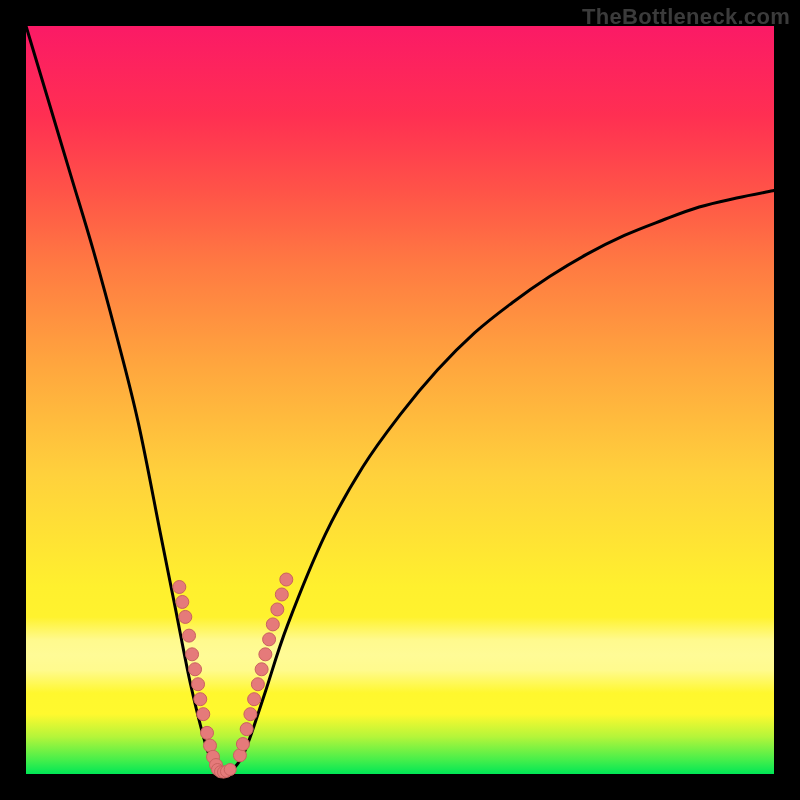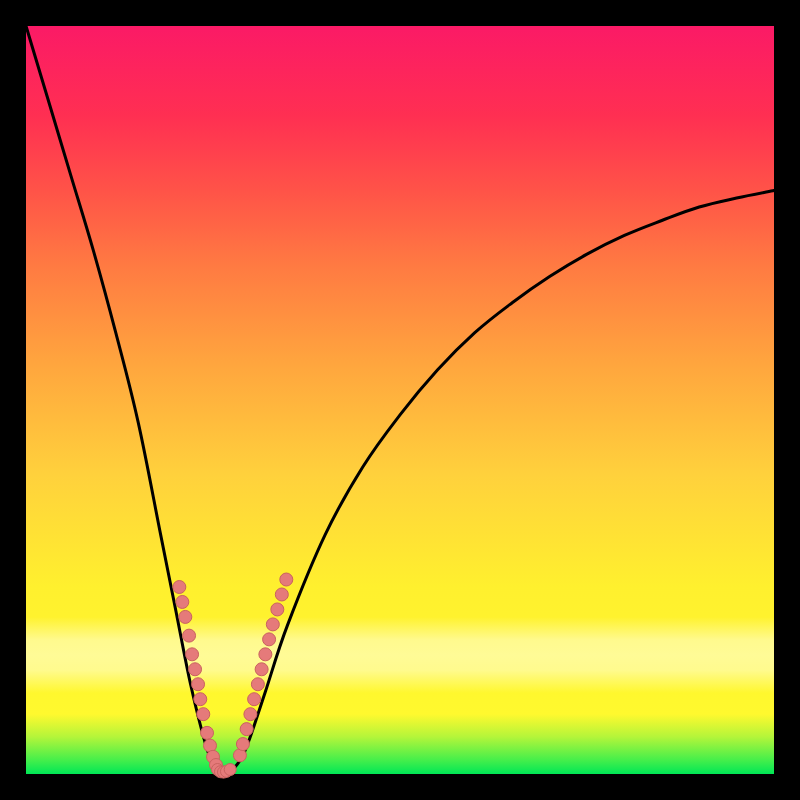--- a/index.html
+++ b/index.html
@@ -116,13 +116,14 @@
         <circle cx="255.82" cy="568.48" r="6.5" class="marker" fill="#e57a7a" stroke="#c9625f"></circle>
         <circle cx="260.30" cy="553.52" r="6.5" class="marker" fill="#e57a7a" stroke="#c9625f"></circle>
         <circle cx="191.49" cy="743.51" r="6" class="marker" fill="#e57a7a" stroke="#c9625f"></circle>
         <circle cx="194.48" cy="745.76" r="6" class="marker" fill="#e57a7a" stroke="#c9625f"></circle>
         <circle cx="197.47" cy="746.13" r="6" class="marker" fill="#e57a7a" stroke="#c9625f"></circle>
         <circle cx="200.46" cy="745.38" r="6" class="marker" fill="#e57a7a" stroke="#c9625f"></circle>
         <circle cx="204.20" cy="743.51" r="6" class="marker" fill="#e57a7a" stroke="#c9625f"></circle>
       </g>
   </svg>
 
+  <div class="watermark">TheBottleneck.com</div>
 </div>
 
 </body></html>

